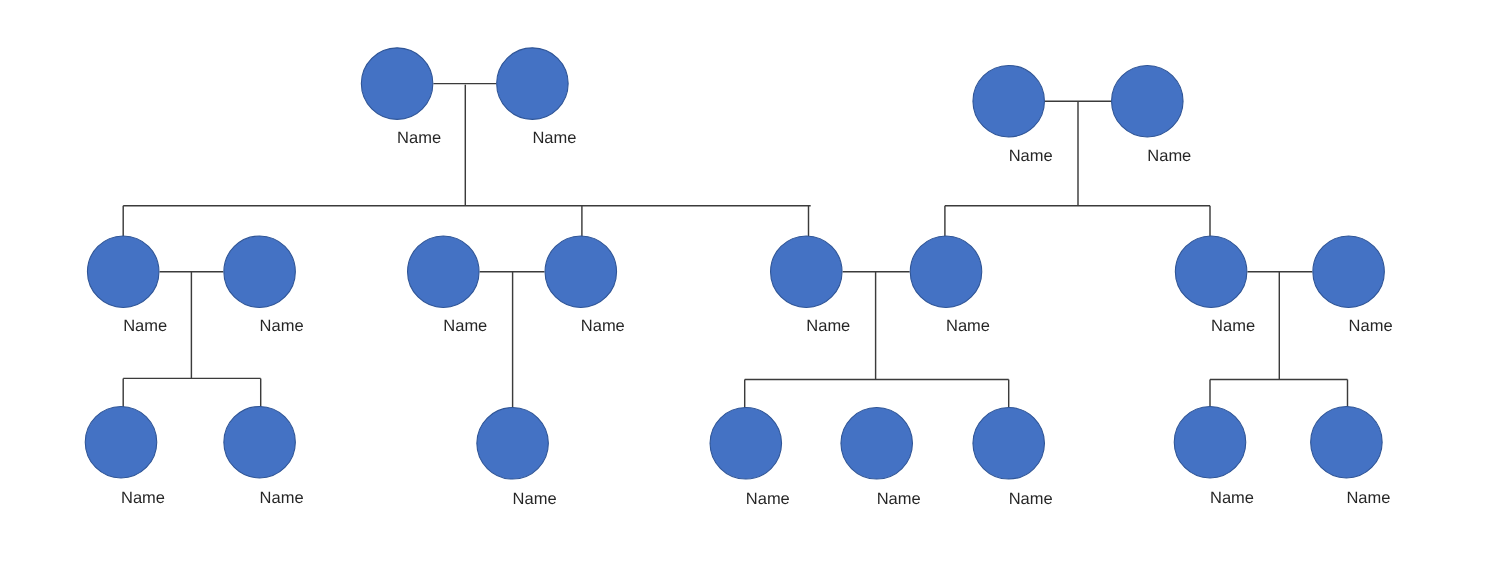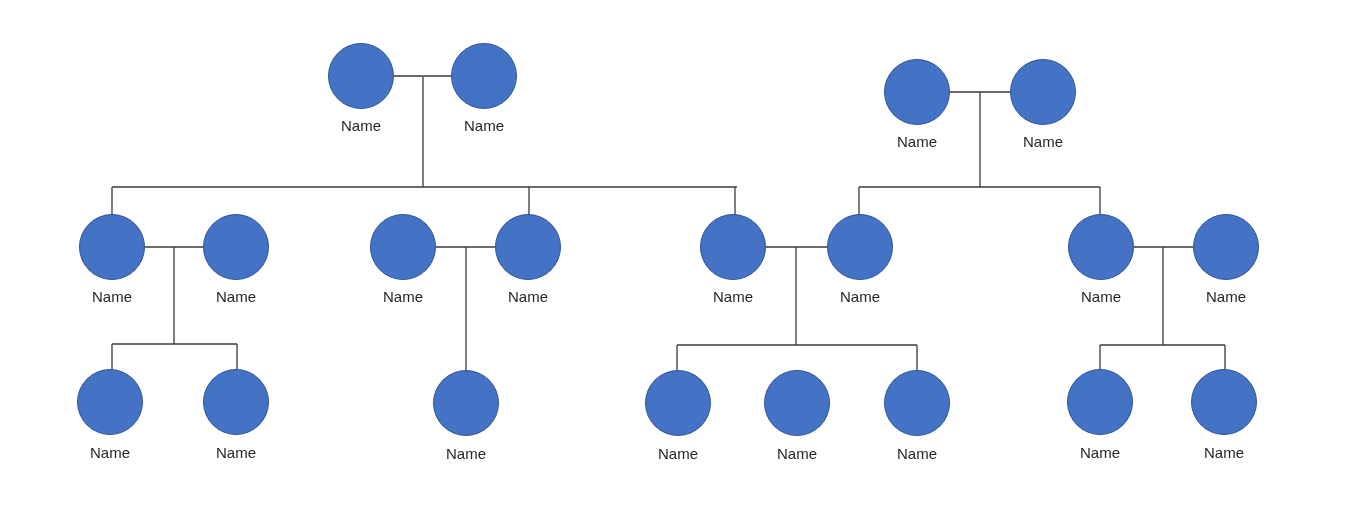--- a/index.html
+++ b/index.html
@@ -32,21 +32,21 @@
     width: 66px;
     height: 66px;
     border-radius: 50%;
     background: var(--node-fill, #4472C4);
     border: 1.5px solid var(--node-border, #2F5597);
     box-sizing: border-box;
   }
   .node-label {
     position: absolute;
     width: 80px;
-    text-align: center;
+    text-align: right;
     font-size: 15px;
     line-height: 17px;
     color: var(--text, #262626);
     white-space: nowrap;
   }
 </style>
 </head>
 <body>
 
 <div id="canvas">

